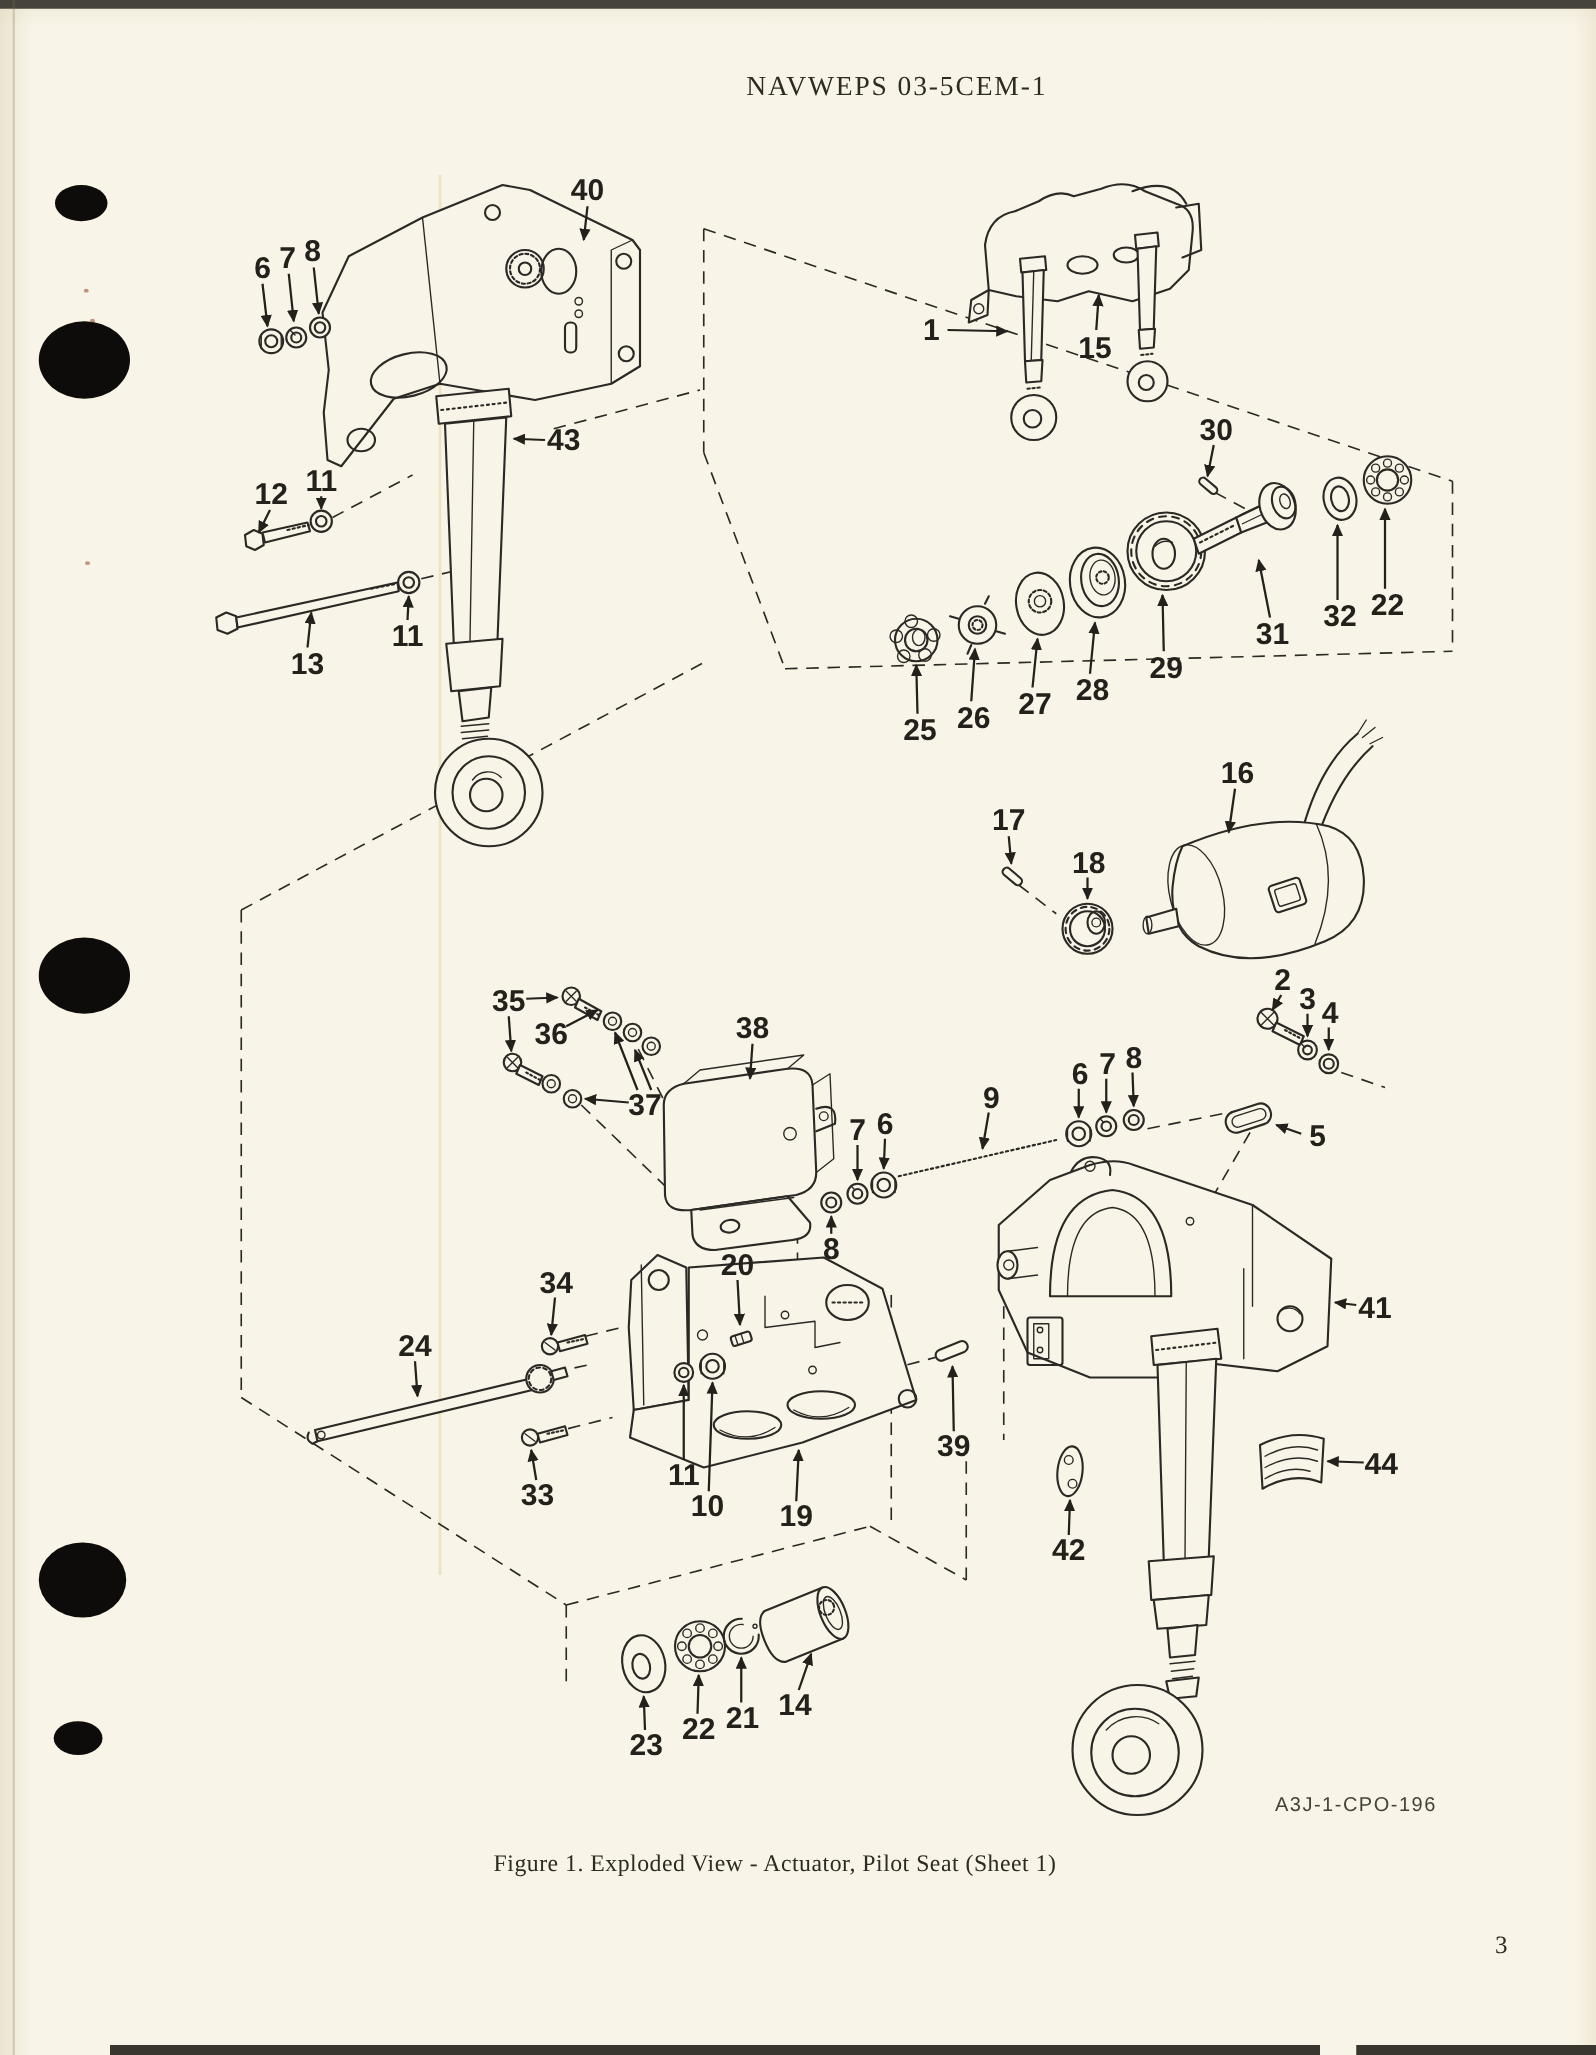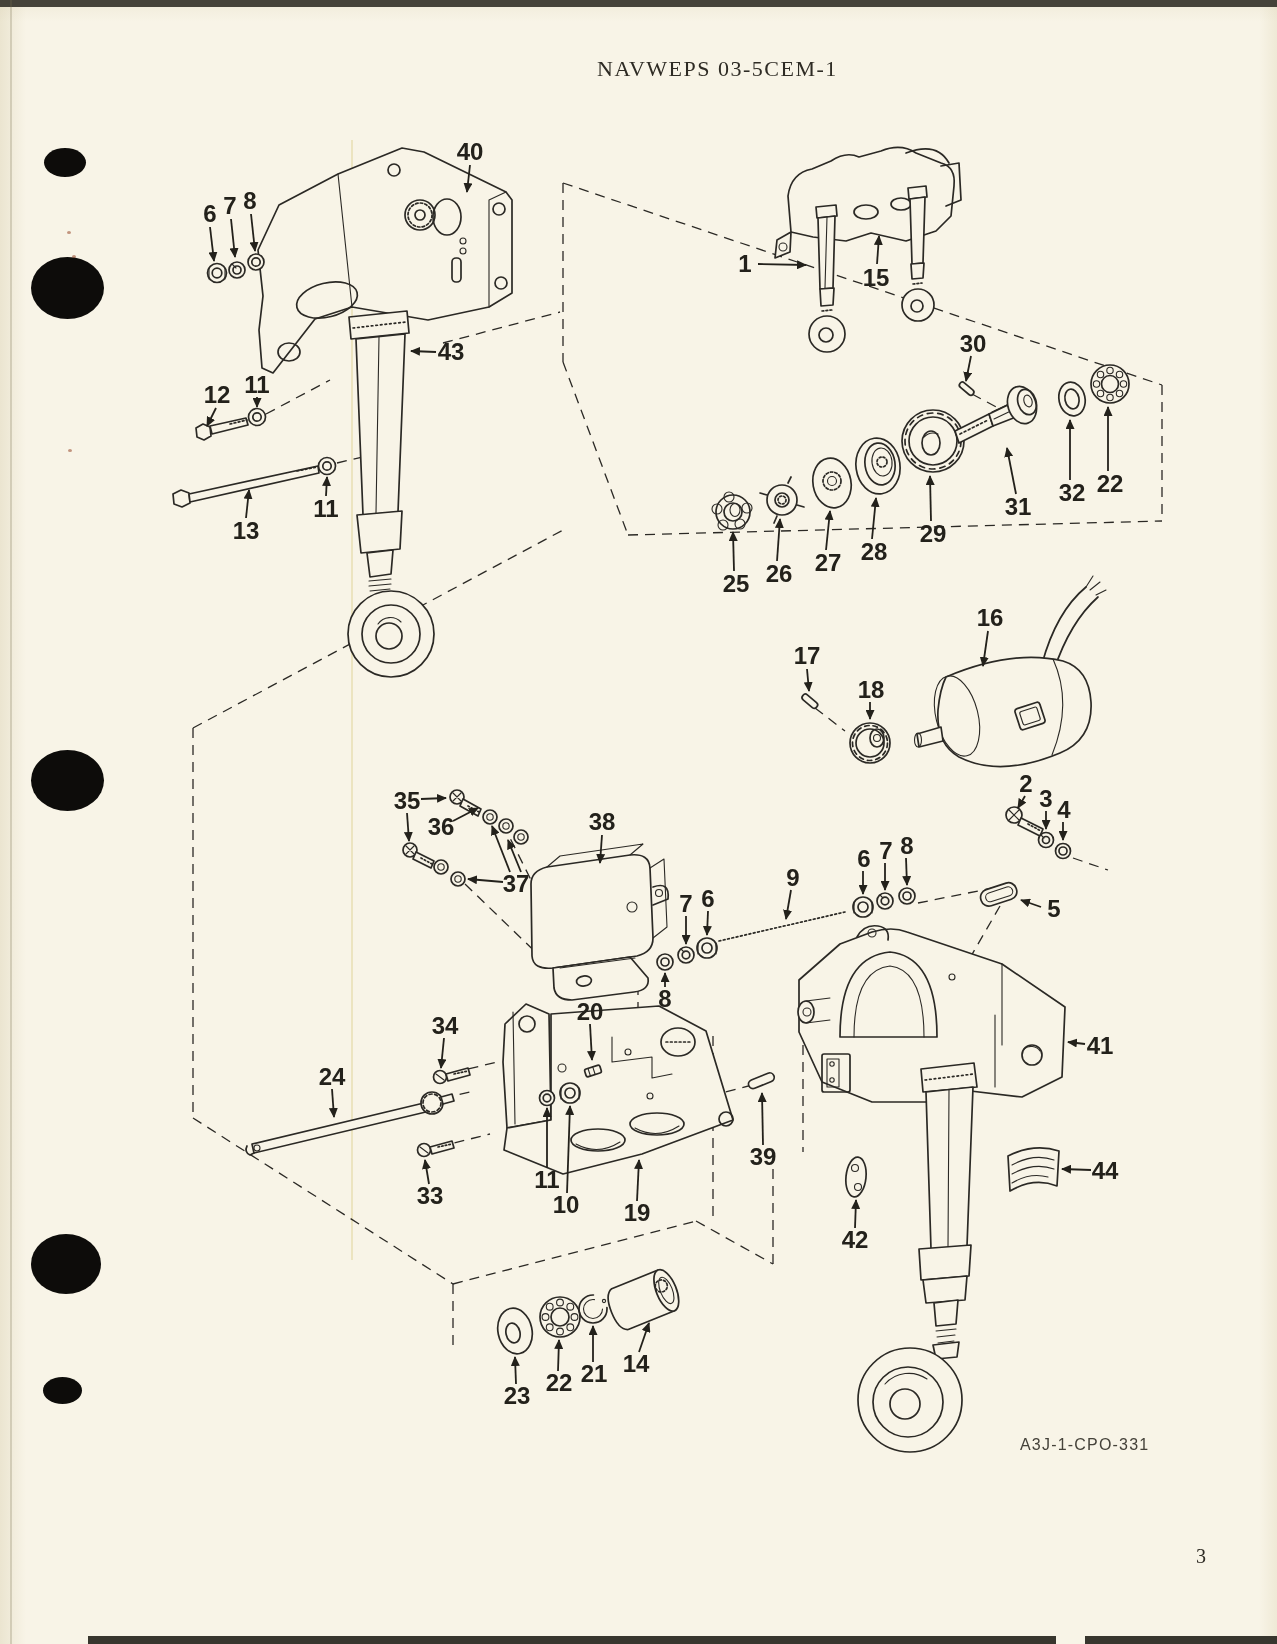--- a/index.html
+++ b/index.html
@@ -590,15 +590,16 @@
         <text x="517" y="1404" class="callout">23</text>
         <line x1="558" y1="1371" x2="559" y2="1340" class="leader" marker-end="url(#ah)"></line>
         <text x="559" y="1391" class="callout">22</text>
         <line x1="593" y1="1362" x2="593" y2="1326" class="leader" marker-end="url(#ah)"></line>
         <text x="594" y="1382" class="callout">21</text>
         <line x1="639" y1="1352" x2="649" y2="1323" class="leader" marker-end="url(#ah)"></line>
         <text x="636" y="1372" class="callout">14</text>
       </g>
   </svg>
 
-  <div class="ref">A3J-1-CPO-331</div>
+  <div class="ref">A3J-1-CPO-196</div>
+  <div class="caption">Figure 1.  Exploded View - Actuator, Pilot Seat (Sheet 1)</div>
   <div class="pageno">3</div>
 </div>
 
 </body></html>

